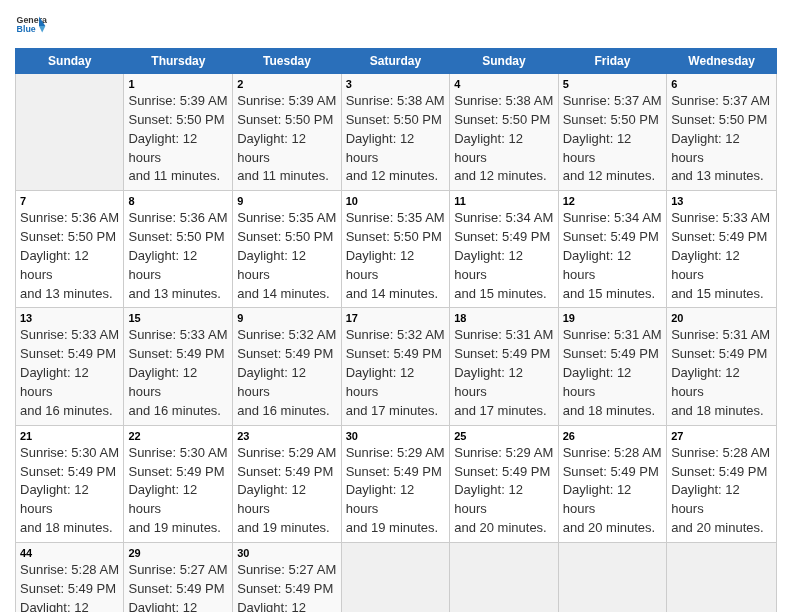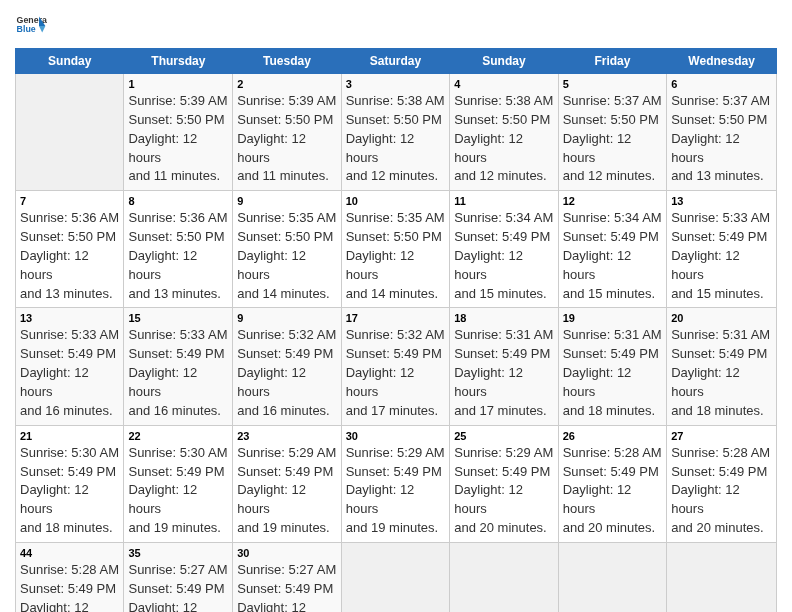--- a/index.html
+++ b/index.html
@@ -307,21 +307,21 @@
       </tr>
       <tr>
         <td>
           <span class="day-number">44</span>
           <div class="day-detail" style="white-space: pre-line;">Sunrise: 5:28 AM
 Sunset: 5:49 PM
 Daylight: 12 hours
 and 21 minutes.</div>
         </td>
         <td>
-          <span class="day-number">35</span>
+          <span class="day-number">29</span>
           <div class="day-detail" style="white-space: pre-line;">Sunrise: 5:27 AM
 Sunset: 5:49 PM
 Daylight: 12 hours
 and 21 minutes.</div>
         </td>
         <td>
           <span class="day-number">30</span>
           <div class="day-detail" style="white-space: pre-line;">Sunrise: 5:27 AM
 Sunset: 5:49 PM
 Daylight: 12 hours

